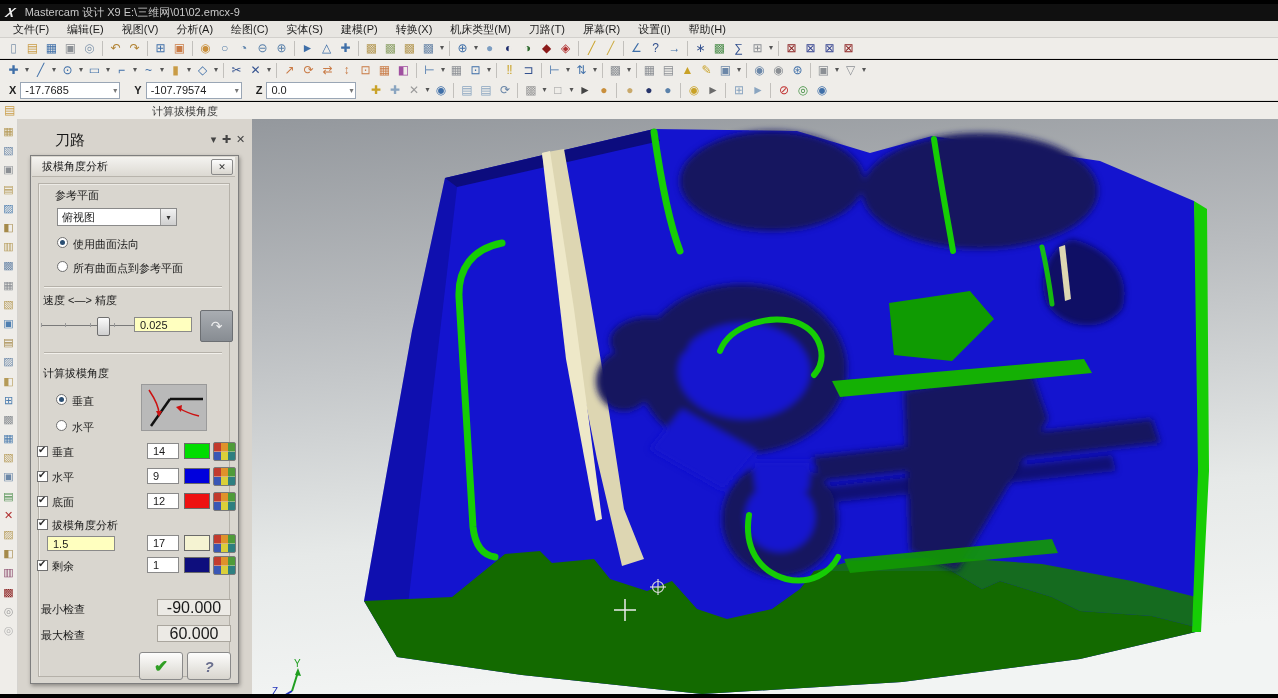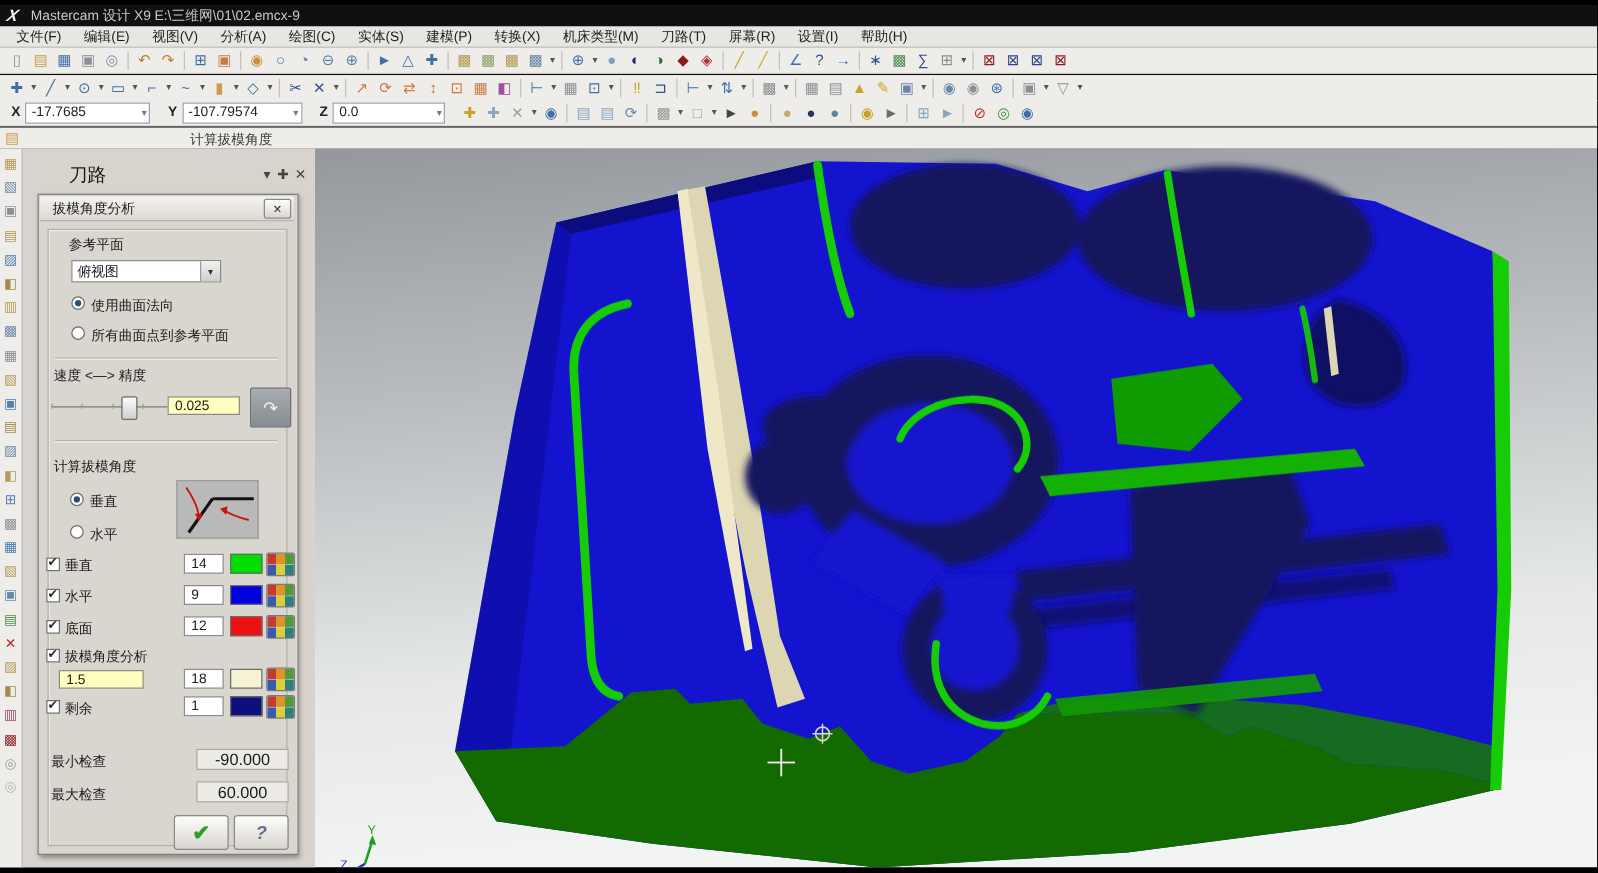--- a/index.html
+++ b/index.html
@@ -49,21 +49,21 @@
   .thumb{position:absolute;width:11px;height:17px;top:-8px;background:linear-gradient(#fbfbfb,#cfcfcf);border:1px solid #6f6f6f;border-radius:2px;}
   .yfield{position:absolute;background:#ffffbf;border:1px solid #8a8a8a;height:15px;font-size:11px;display:flex;align-items:center;padding-left:5px;box-sizing:border-box;}
   .graybtn{position:absolute;width:31px;height:30px;background:linear-gradient(#a9adb2,#878c92);border:1px solid #6c6f73;border-radius:2px;color:#f0f0f0;display:flex;align-items:center;justify-content:center;font-size:14px;}
   .cb{position:absolute;width:11px;height:11px;background:#fff;border:1px solid #707070;box-sizing:border-box;}
   .cb .ck{position:absolute;left:0px;top:-3px;font-size:10px;color:#2d2d2d;}
   .vfield{position:absolute;width:32px;height:16px;background:#fff;border:1px solid #8a8a8a;font-size:11px;display:flex;align-items:center;padding-left:5px;box-sizing:border-box;}
   .swatch{position:absolute;width:26px;height:16px;border:1px solid #6a6a6a;box-sizing:border-box;}
   .palbtn{position:absolute;width:21px;height:17px;border:1px solid #7a7a7a;border-radius:2px;background:
     linear-gradient(90deg,#c23b2e 0 33%,#e0922b 33% 66%,#4f9b3a 66%) top/100% 50% no-repeat,
     linear-gradient(90deg,#3a57b5 0 33%,#d9cf3a 33% 66%,#2e7f80 66%) bottom/100% 50% no-repeat;}
-  .sfield{position:absolute;width:72px;height:15px;background:#eceae5;border:1px solid #aaa69e;font-size:13px;display:flex;align-items:center;justify-content:center;}
+  .sfield{position:absolute;width:72px;height:15px;background:#eceae5;border:1px solid #aaa69e;font-size:16px;display:flex;align-items:center;justify-content:center;}
   .okbtn,.helpbtn{position:absolute;width:42px;height:26px;background:linear-gradient(#fdfdfc,#d8d5ce);border:1px solid #8a8a8a;border-radius:3px;display:flex;align-items:center;justify-content:center;}
   .okbtn{color:#2f9e23;font-size:17px;font-weight:bold;}
   .helpbtn{color:#6a6f8e;font-size:15px;font-weight:bold;font-style:italic;}
   .diag{position:absolute;left:110px;top:228px;width:64px;height:45px;background:#b9b9b9;border:1px solid #9a9a9a;}
   
   .viewport{left:252px;top:119px;width:1026px;height:575px;}
 </style>
 </head>
 <body>
 
@@ -458,21 +458,21 @@
       <span class="vfield" style="left:116px;top:337px">12</span>
       <span class="swatch" style="left: 153px; top: 337px; background: rgb(238, 17, 17);"></span>
       <span class="palbtn" style="left:182px;top:336px"></span>
     </div>
     <div>
       <span class="cb" style="left:6px;top:363px">
           <span class="ck">✔</span>
         </span>
       <span class="dlabel" style="left:21px;top:362px">拔模角度分析</span>
       <span class="yfield" style="left:16px;top:380px;width:68px">1.5</span>
-      <span class="vfield" style="left:116px;top:379px">18</span>
+      <span class="vfield" style="left:116px;top:379px">17</span>
       <span class="swatch" style="left: 153px; top: 379px; background: rgb(245, 243, 210);"></span>
       <span class="palbtn" style="left:182px;top:378px"></span>
     </div>
     <div>
       <span class="cb" style="left:6px;top:404px">
           <span class="ck">✔</span>
         </span>
       <span class="dlabel" style="left:21px;top:403px">剩余</span>
       <span class="vfield" style="left:116px;top:401px">1</span>
       <span class="swatch" style="left: 153px; top: 401px; background: rgb(14, 14, 125);"></span>

